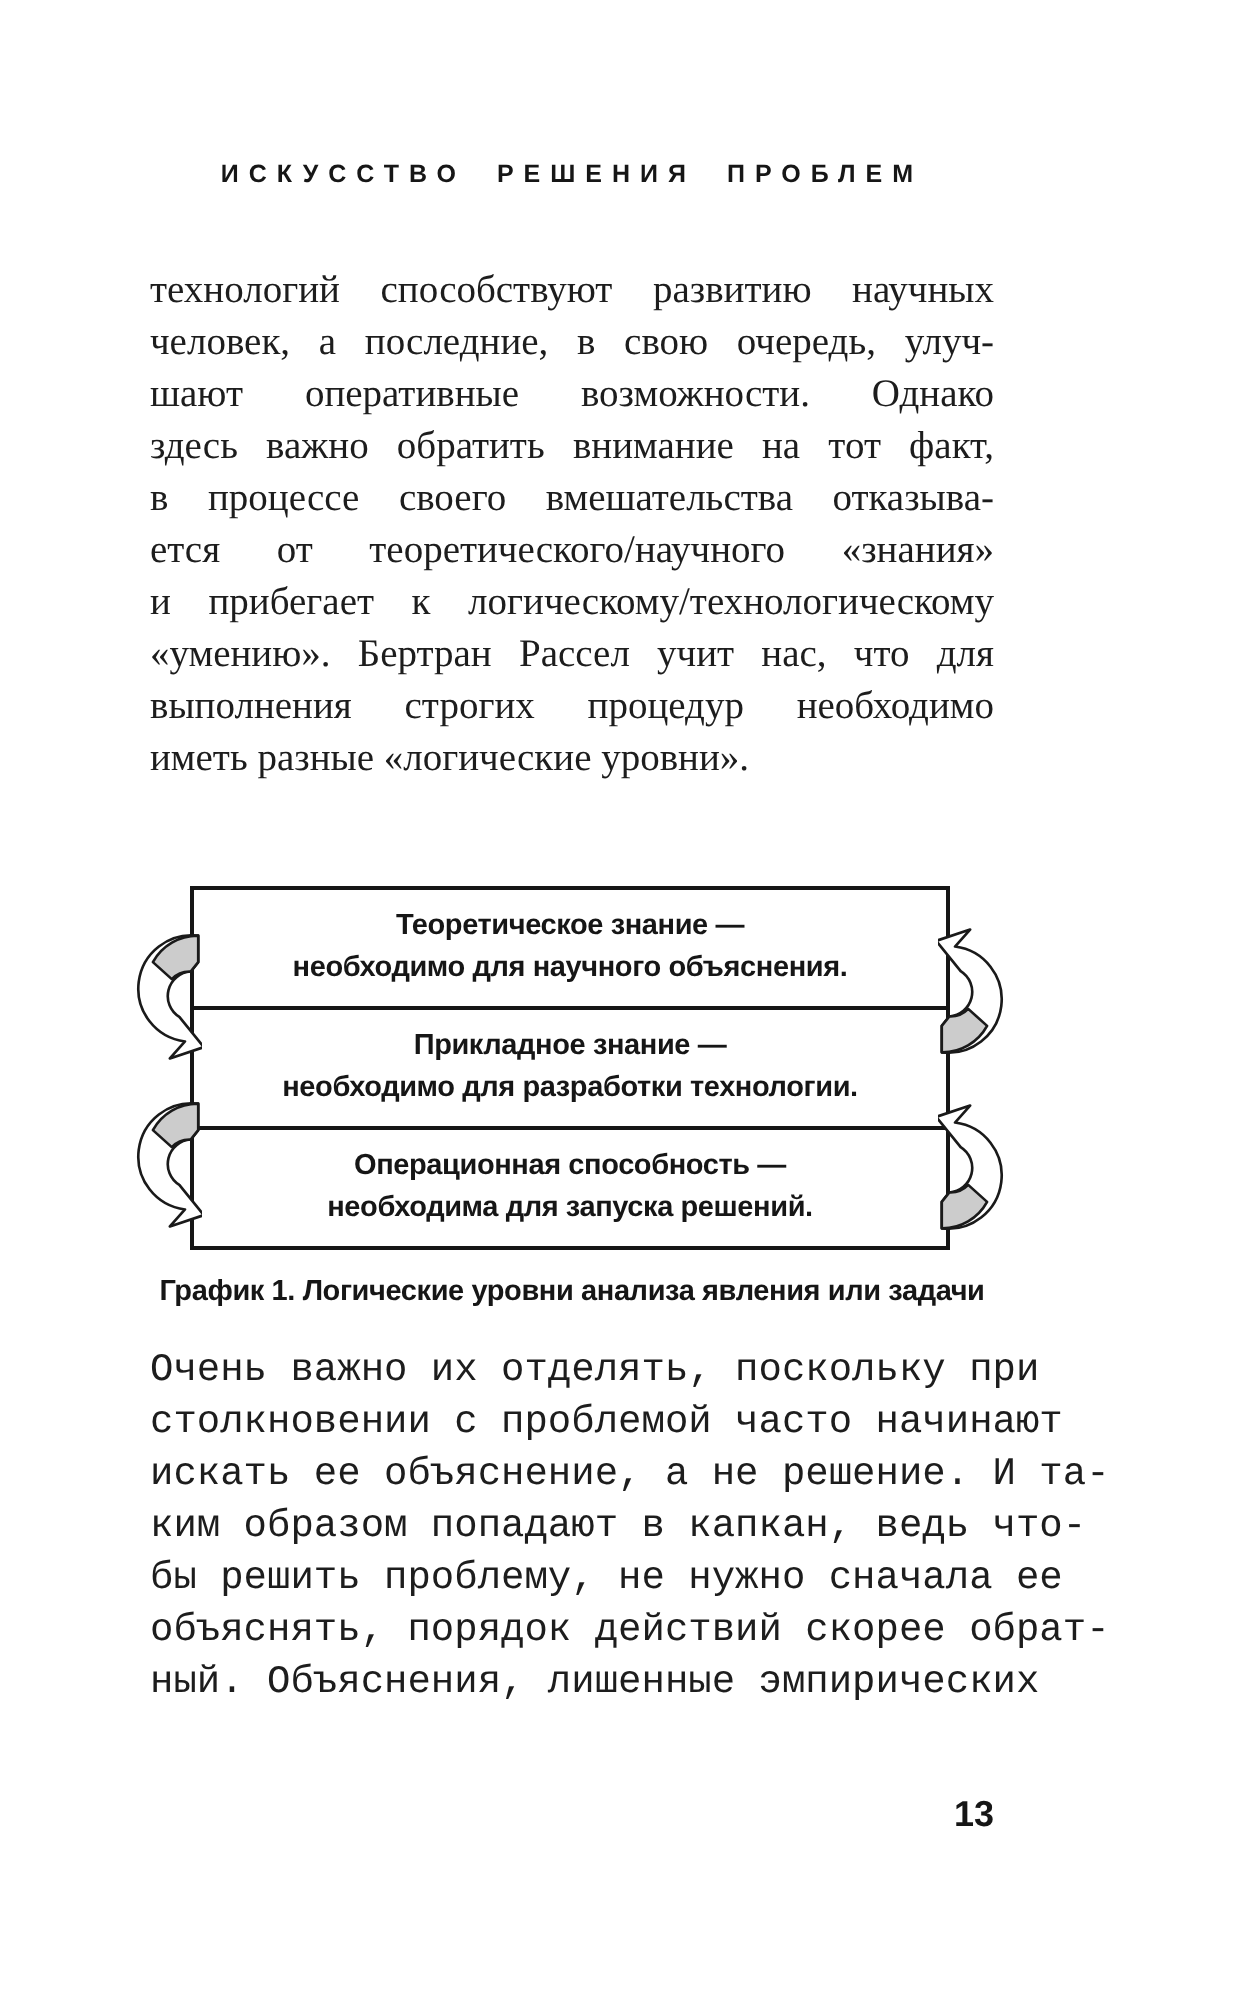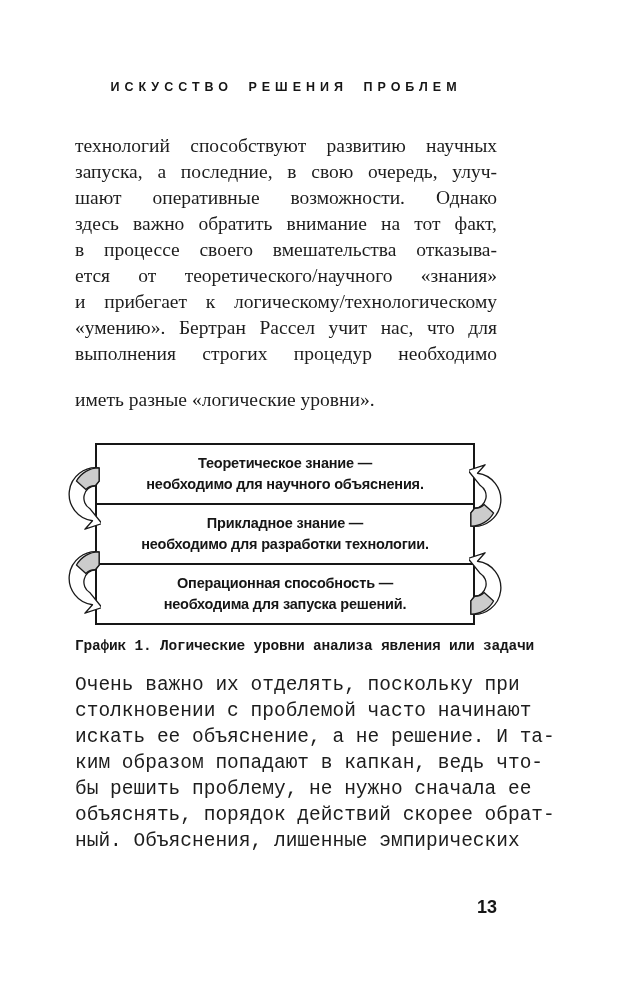--- a/index.html
+++ b/index.html
@@ -26,21 +26,21 @@
   }
   
   .para { position:absolute; left:75px; width:422px; }
   .para-1 { top:133px; }
   .para-2 { top:672px;font-family:Liberation Mono, monospace; }
   .bline {
     font-size:19.5px; line-height:26px;
     text-align:justify; text-align-last:justify;
     white-space:nowrap; color:#1d1d1d;
   }
-  .bline.lastline { text-align-last:left; white-space:normal;margin-top:20px; }
+  .bline.lastline { text-align-last:left; white-space:normal; }
   
   .figure { position:absolute; top:443px; left:75px; width:422px; height:182px; }
   .fig-box {
     position:absolute; left:20px; top:0; width:380px; height:182px;
     border:2px solid #161616; box-sizing:border-box;
     display:flex; flex-direction:column;
     background:#ffffff;
   }
   .fig-row {
     flex:1 1 0;
@@ -58,41 +58,41 @@
   .cycle-arrow { position:absolute; width:34px; height:82px; }
   .cycle-arrow svg { display:block; width:34px; height:82px; }
   .arr-left-1  { left:-8px; top:15px; }
   .arr-left-2  { left:-8px; top:99px; }
   .arr-right-1 { right:-6px; top:11px; transform:rotate(180deg); }
   .arr-right-2 { right:-6px; top:99px; transform:rotate(180deg); }
   .cycle-arrow path { stroke:#1a1a1a; stroke-width:1.4; stroke-linejoin:round; }
   
   .fig-caption {
     position:absolute; top:638px; left:75px; width:422px;
-    font-family:Liberation Mono, monospace;
+    font-family:Liberation Sans, sans-serif;
     font-weight:bold; font-size:14.5px; letter-spacing:-0.2px;
-    text-align:right; color:#161616; white-space:nowrap;
+    text-align:center; color:#161616; white-space:nowrap;
   }
   
   .page-number {
     position:absolute; top:897px; left:75px; width:422px;
     font-family:"Liberation Sans", sans-serif;
     font-weight:bold; font-size:18px; text-align:right; color:#161616;
   }
 </style>
 </head>
 <body>
 
 <div class="page">
 
   <div class="chapter-header">ИСКУССТВО РЕШЕНИЯ ПРОБЛЕМ</div>
 
   <div class="para para-1">
     <div class="bline">технологий способствуют развитию научных</div>
-    <div class="bline">запуска, а последние, в свою очередь, улуч-</div>
+    <div class="bline">человек, а последние, в свою очередь, улуч-</div>
     <div class="bline">шают оперативные возможности. Однако</div>
     <div class="bline">здесь важно обратить внимание на тот факт,</div>
     <div class="bline">в процессе своего вмешательства отказыва-</div>
     <div class="bline">ется от теоретического/научного «знания»</div>
     <div class="bline">и прибегает к логическому/технологическому</div>
     <div class="bline">«умению». Бертран Рассел учит нас, что для</div>
     <div class="bline">выполнения строгих процедур необходимо</div>
     <div class="bline lastline">иметь разные «логические уровни».</div>
   </div>
 

